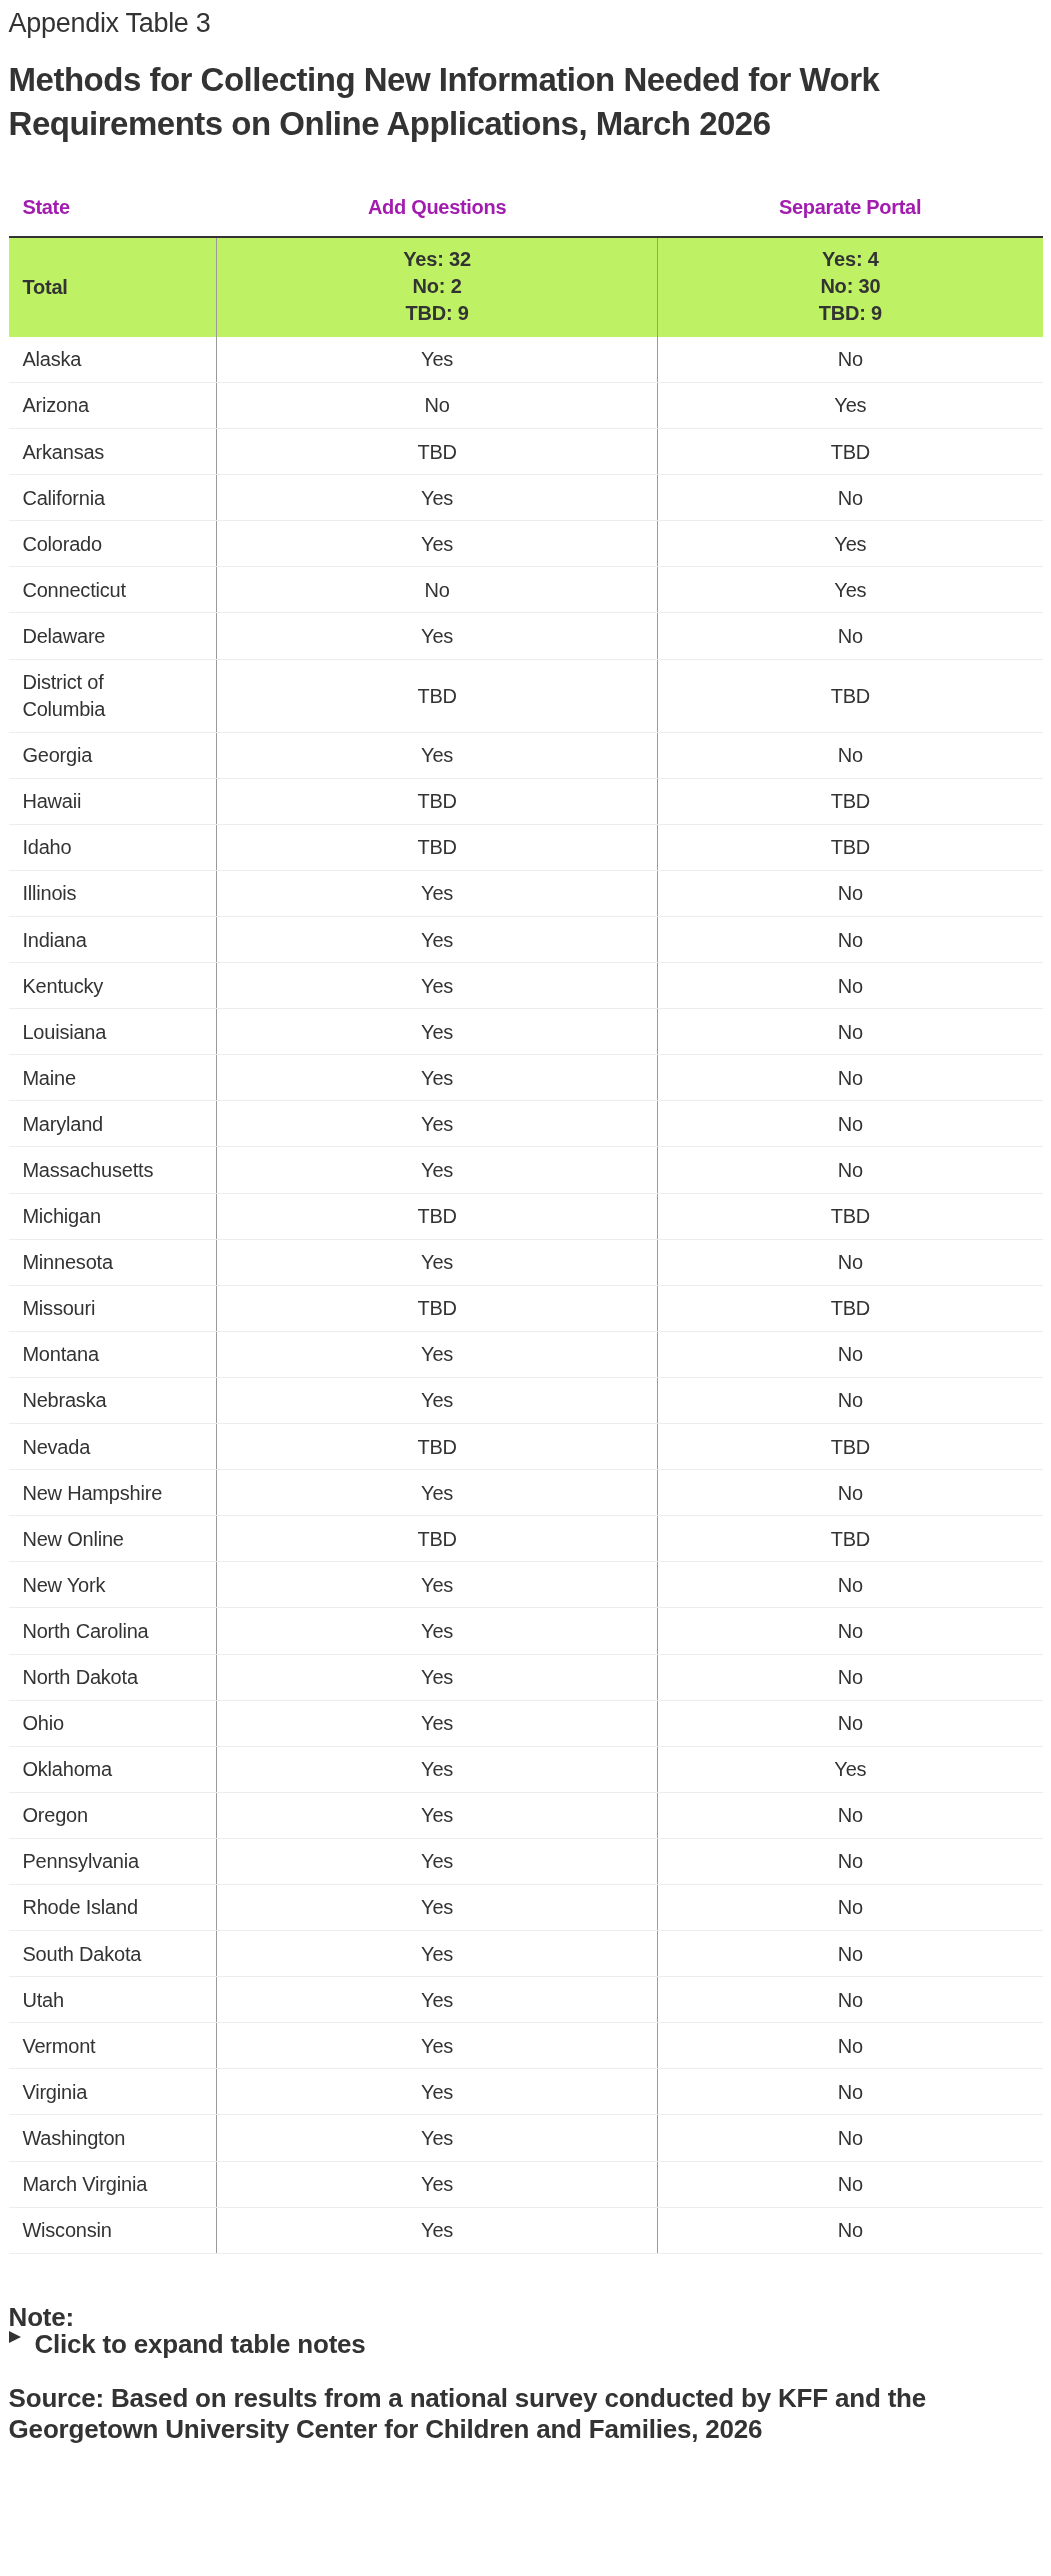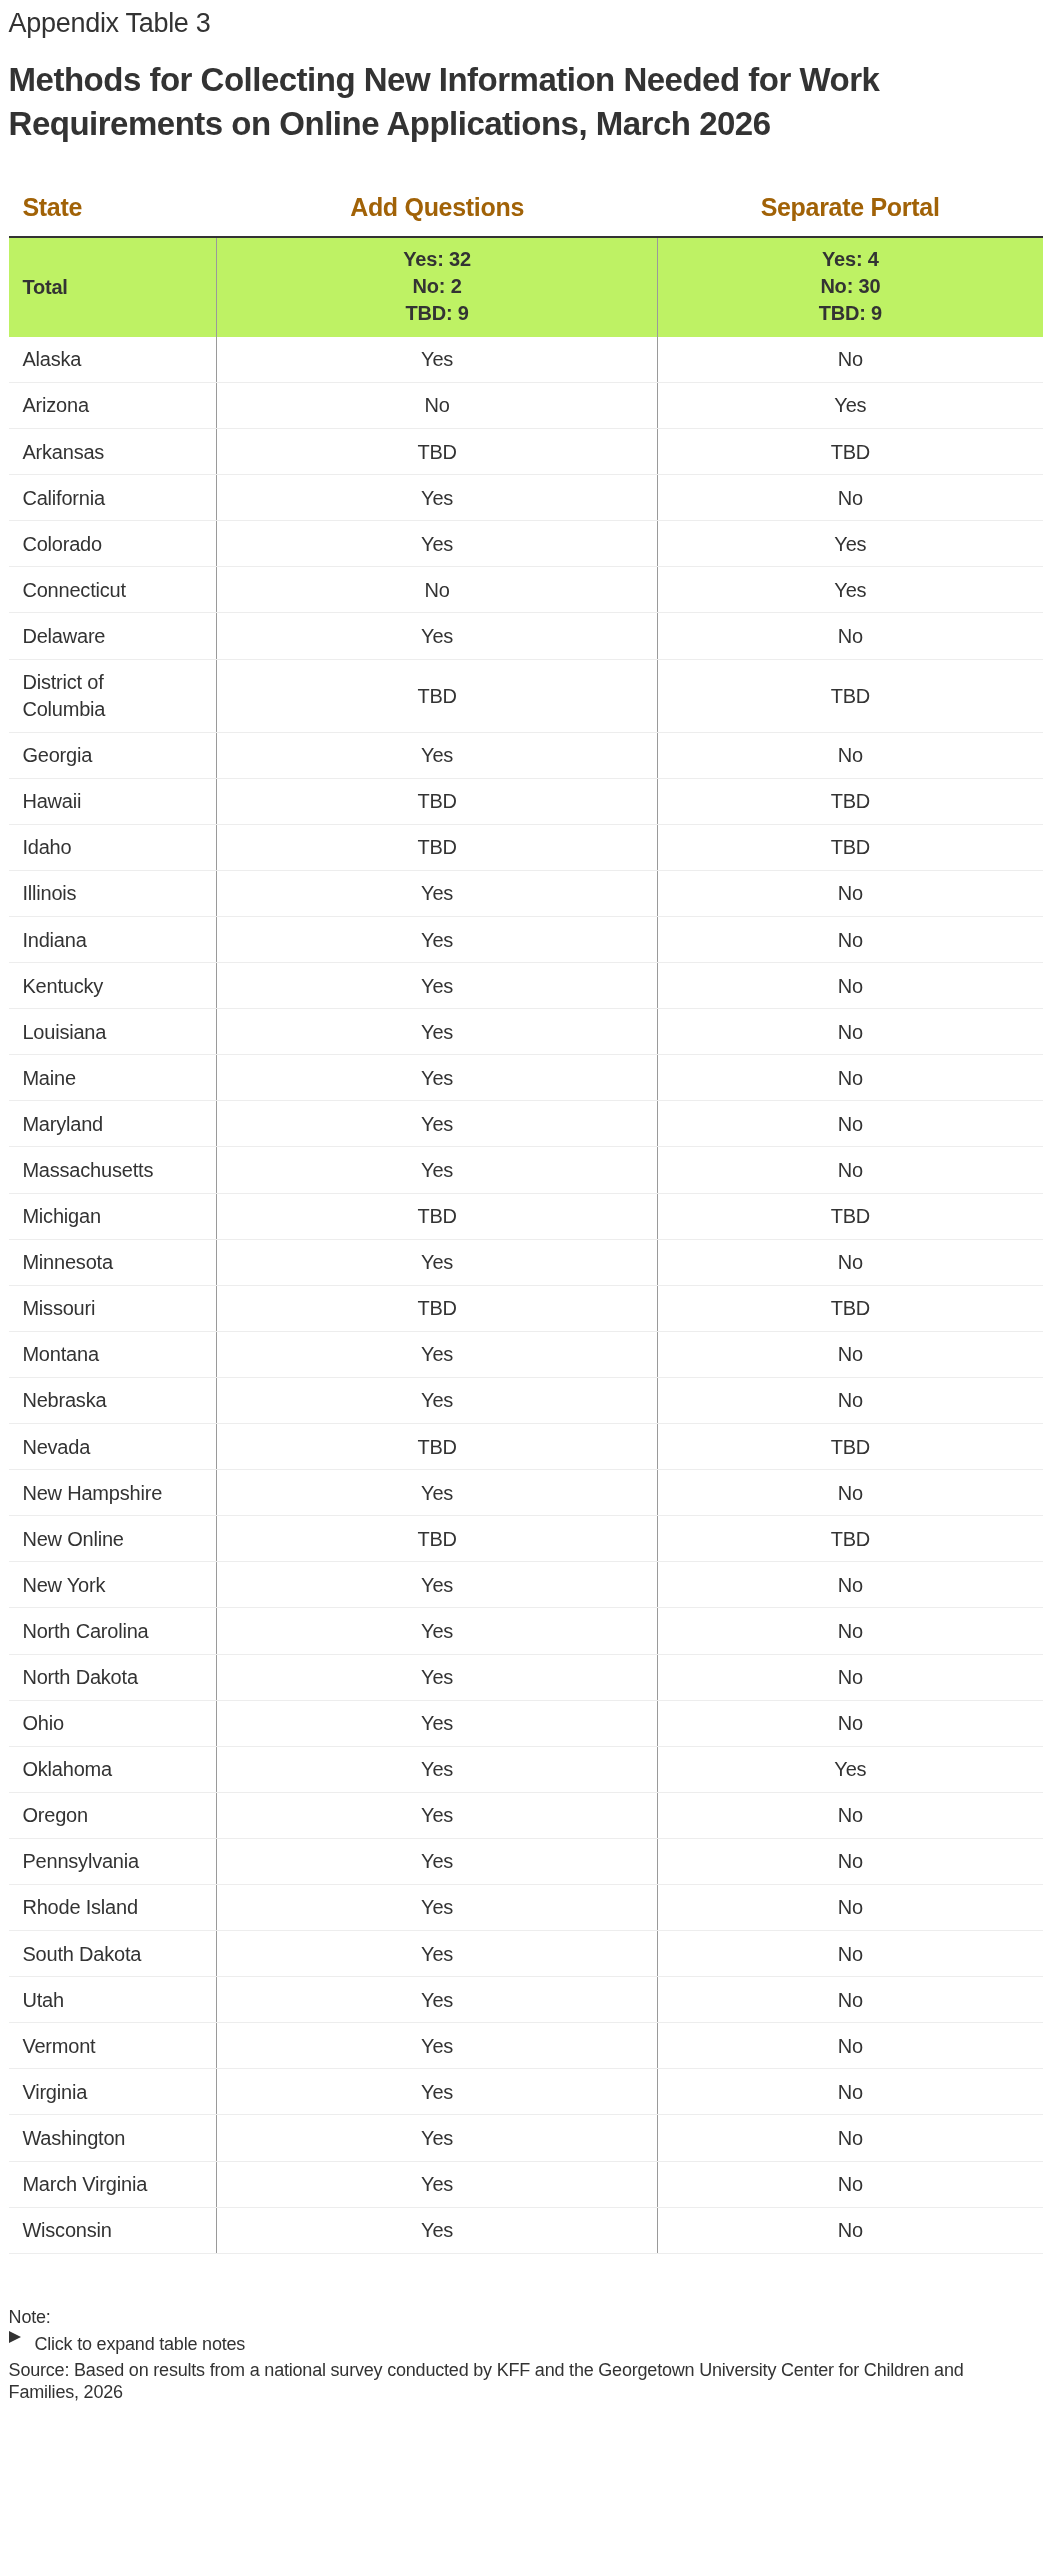--- a/index.html
+++ b/index.html
@@ -29,27 +29,27 @@
   table.data {
     width: 1034px;
     border-collapse: collapse;
     margin-top: 33px;
     table-layout: fixed;
   }
   col.c-state { width: 208px; }
   col.c-add { width: 441px; }
   col.c-portal { width: 385px; }
   thead th {
-    font-size: 25px;
+    font-size: 20px;
     font-weight: bold;
     height: 57px;
     padding: 0 13.8px;
     vertical-align: middle;
     border-bottom: 2.6px solid #333333;
-    color: #a16207;
+    color: #a21caf;
     letter-spacing: -0.3px;
   }
   thead th.state-h { text-align: left; }
   thead th.center-h { text-align: center; }
   tbody td {
     font-size: 20px;
     line-height: 27px;
     padding: 9.5px 13.8px 8.6px 13.8px;
     border-bottom: 1.7px solid #ededed;
     vertical-align: middle;
@@ -60,33 +60,33 @@
   tbody td.val { text-align: center; }
   tbody td + td { border-left: 1.7px solid #9a9a9a; }
   tr.total td {
     background: #bef264;
     font-weight: bold;
     padding: 8.6px 13.8px 9.5px 13.8px;
     border-bottom: none;
   }
   tr.total td .line { display: block; line-height: 27px; }
   tr.total td.state { padding-top: 10.3px; }
-  .notes { margin-top: 50px; font-size: 18px; line-height: 27.6px; color: #333; letter-spacing: -0.2px; }
+  .notes { margin-top: 50px; font-size: 26px; line-height: 27.6px; color: #333; letter-spacing: -0.2px; font-weight: bold; }
   .note-label { display: block; }
   .expand {
     display: flex; align-items: flex-start; cursor: pointer;
   }
   .expand .tri {
     width: 0; height: 0;
     border-top: 6.9px solid transparent;
     border-bottom: 6.9px solid transparent;
     border-left: 12px solid #333;
     margin-right: 13.8px;
   }
-  .source { margin-top: 0; line-height: 22px; width: 999px; }
+  .source { margin-top: 24px; line-height: 31px; width: 999px; }
 </style>
 </head>
 <body>
 
 <div class="page">
   <div class="eyebrow">Appendix Table 3</div>
   <h1 class="title">Methods for Collecting New Information Needed for Work Requirements on Online Applications, March 2026</h1>
 
   <table class="data">
     <colgroup>

